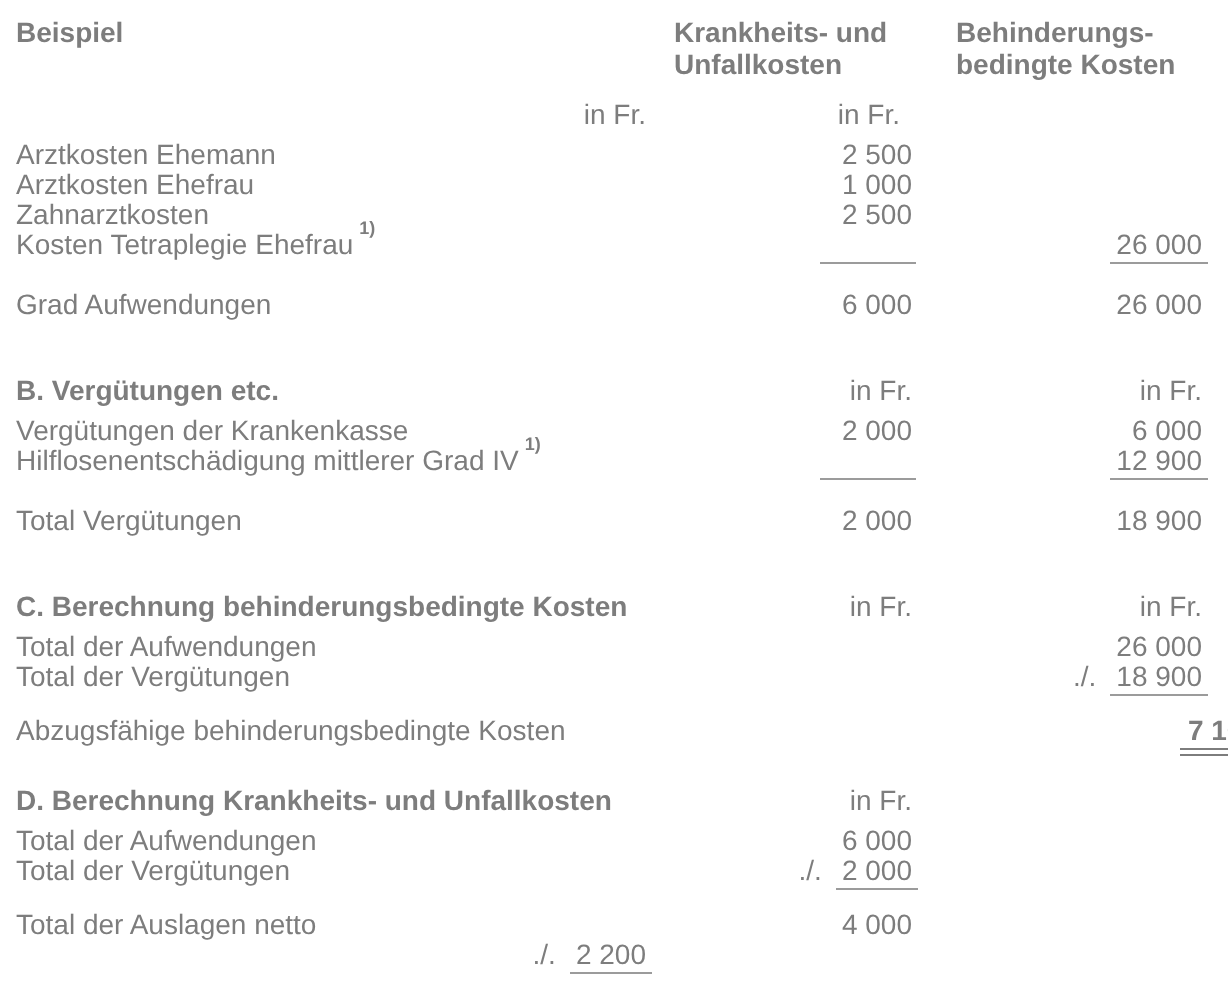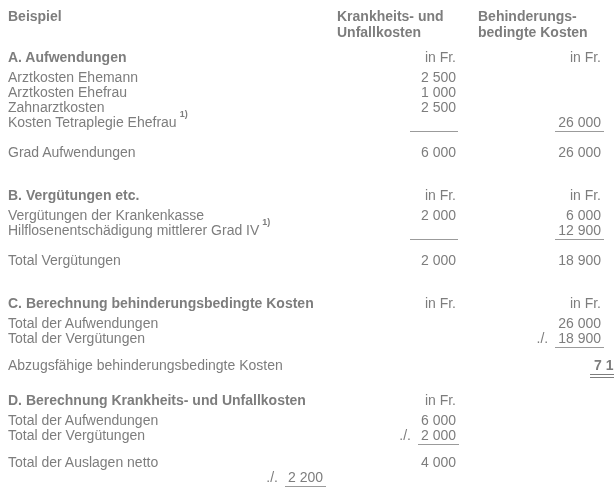--- a/index.html
+++ b/index.html
@@ -94,21 +94,20 @@
       <span>Krankheits- und</span>
       <span>Unfallkosten</span>
     </div>
     <div class="c2 colhead">
       <span>Behinderungs-</span>
       <span>bedingte Kosten</span>
     </div>
   </div>
 
   <div class="row sec first">
-    <div class="lbl">A. Aufwendungen</div>
     <div class="c1">in Fr.</div>
     <div class="c2">in Fr.</div>
   </div>
 
   <div class="row">
     <div class="lbl">Arztkosten Ehemann</div>
     <div class="c1">2 500</div>
     <div class="c2"></div>
   </div>
   <div class="row">

